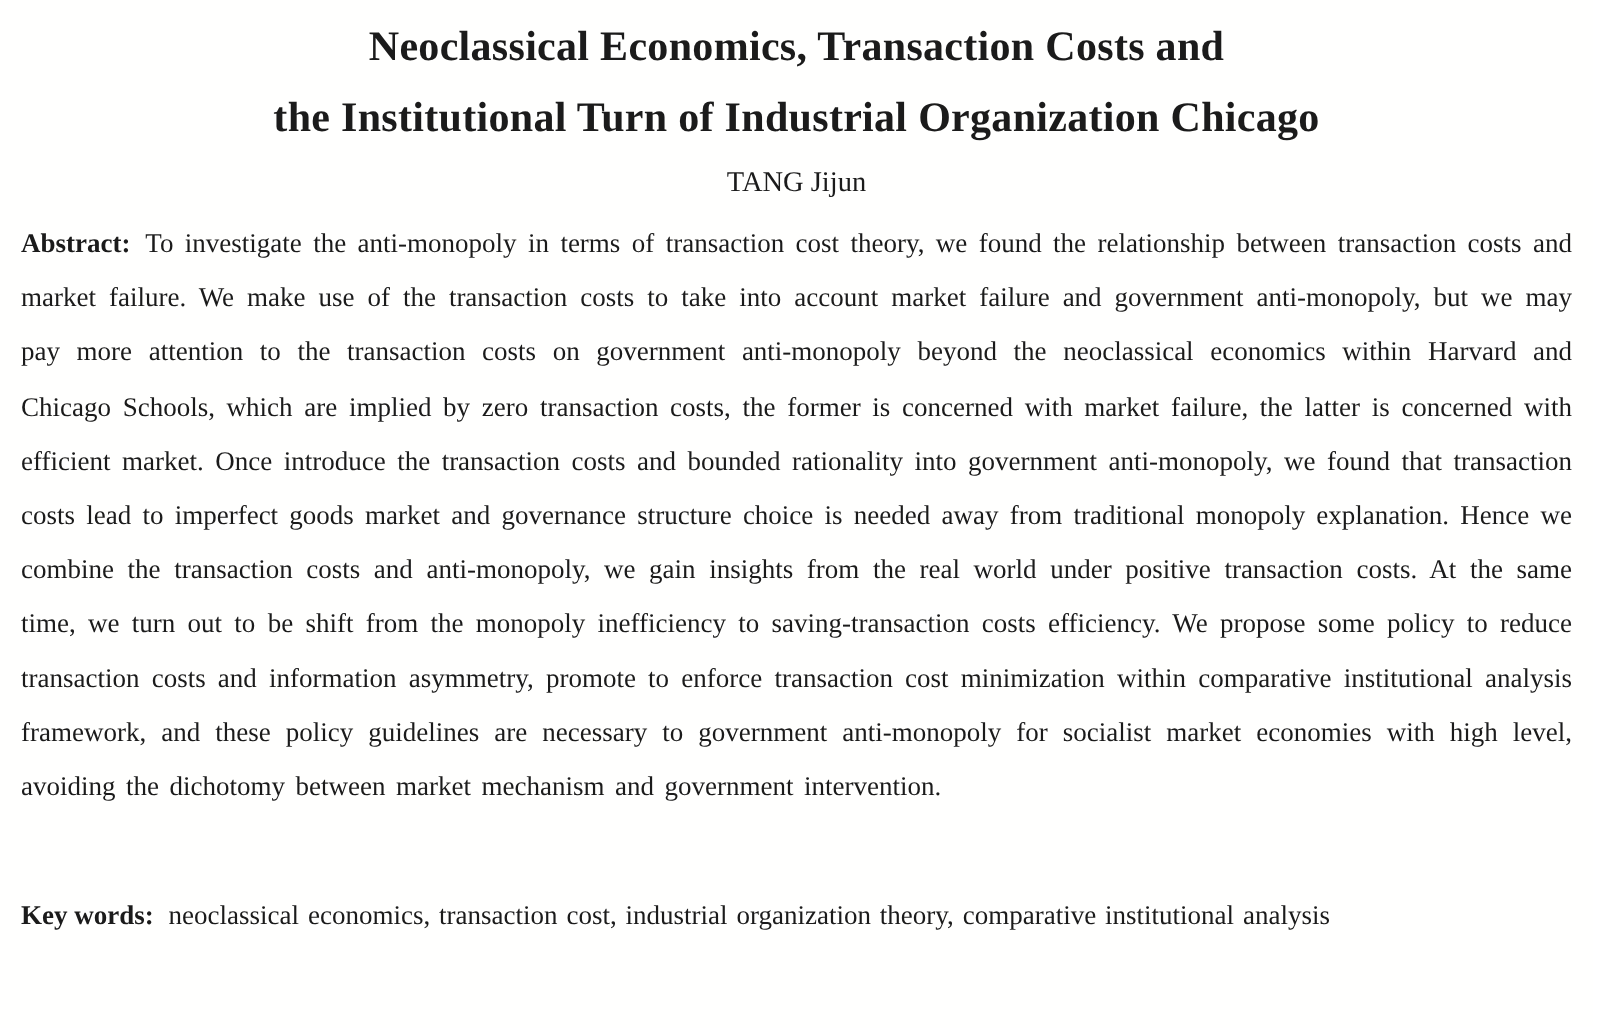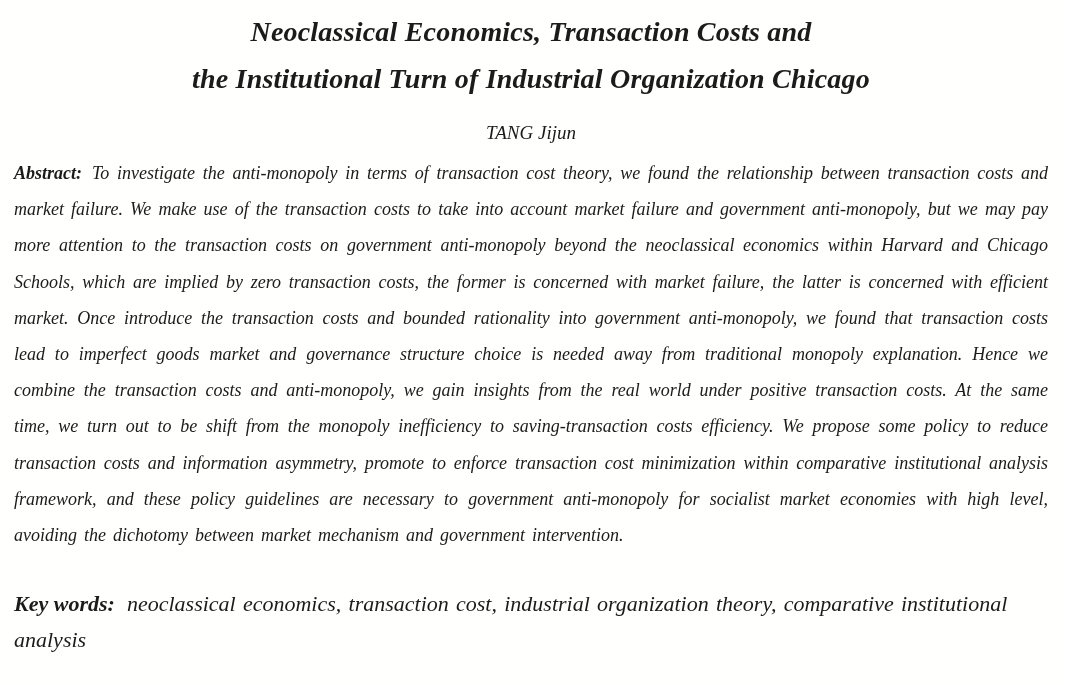--- a/index.html
+++ b/index.html
@@ -10,53 +10,52 @@
   .page {
     position: relative;
     width: 1062px;
     height: 685px;
     background: #fffffe;
     color: #1b1b1b;
     font-family: "Liberation Serif", "DejaVu Serif", serif;
     overflow: hidden;
     box-sizing: border-box;
     padding: 8px 14px 0 14px;
-    font-style: italic;
   }
   .title {
     text-align: center;
     font-weight: 700;
     font-size: 28px;
     line-height: 47px;
     letter-spacing: 0.2px;
     margin: 0;
   }
   .author {
     text-align: center;
     font-size: 19px;
     line-height: 30px;
-    margin-top: 16px;
+    margin-top: 5px;
     font-weight: 400;
   }
   .abstract {
     margin-top: 7px;
     font-size: 18px;
     line-height: 36.2px;
     text-align: justify;
     text-justify: inter-word;
     word-spacing: 0.14em;
   }
   .inline-label {
     font-weight: 700;
     margin-right: 0.55em;
     word-spacing: normal;
   }
   .keywords {
-    margin-top: 33px;
-    font-size: 22px;
+    margin-top: 50px;
+    font-size: 18px;
     line-height: 36px;
     text-align: left;
     word-spacing: 0.08em;
   }
 </style>
 </head>
 <body>
 
 <div class="page">
 

